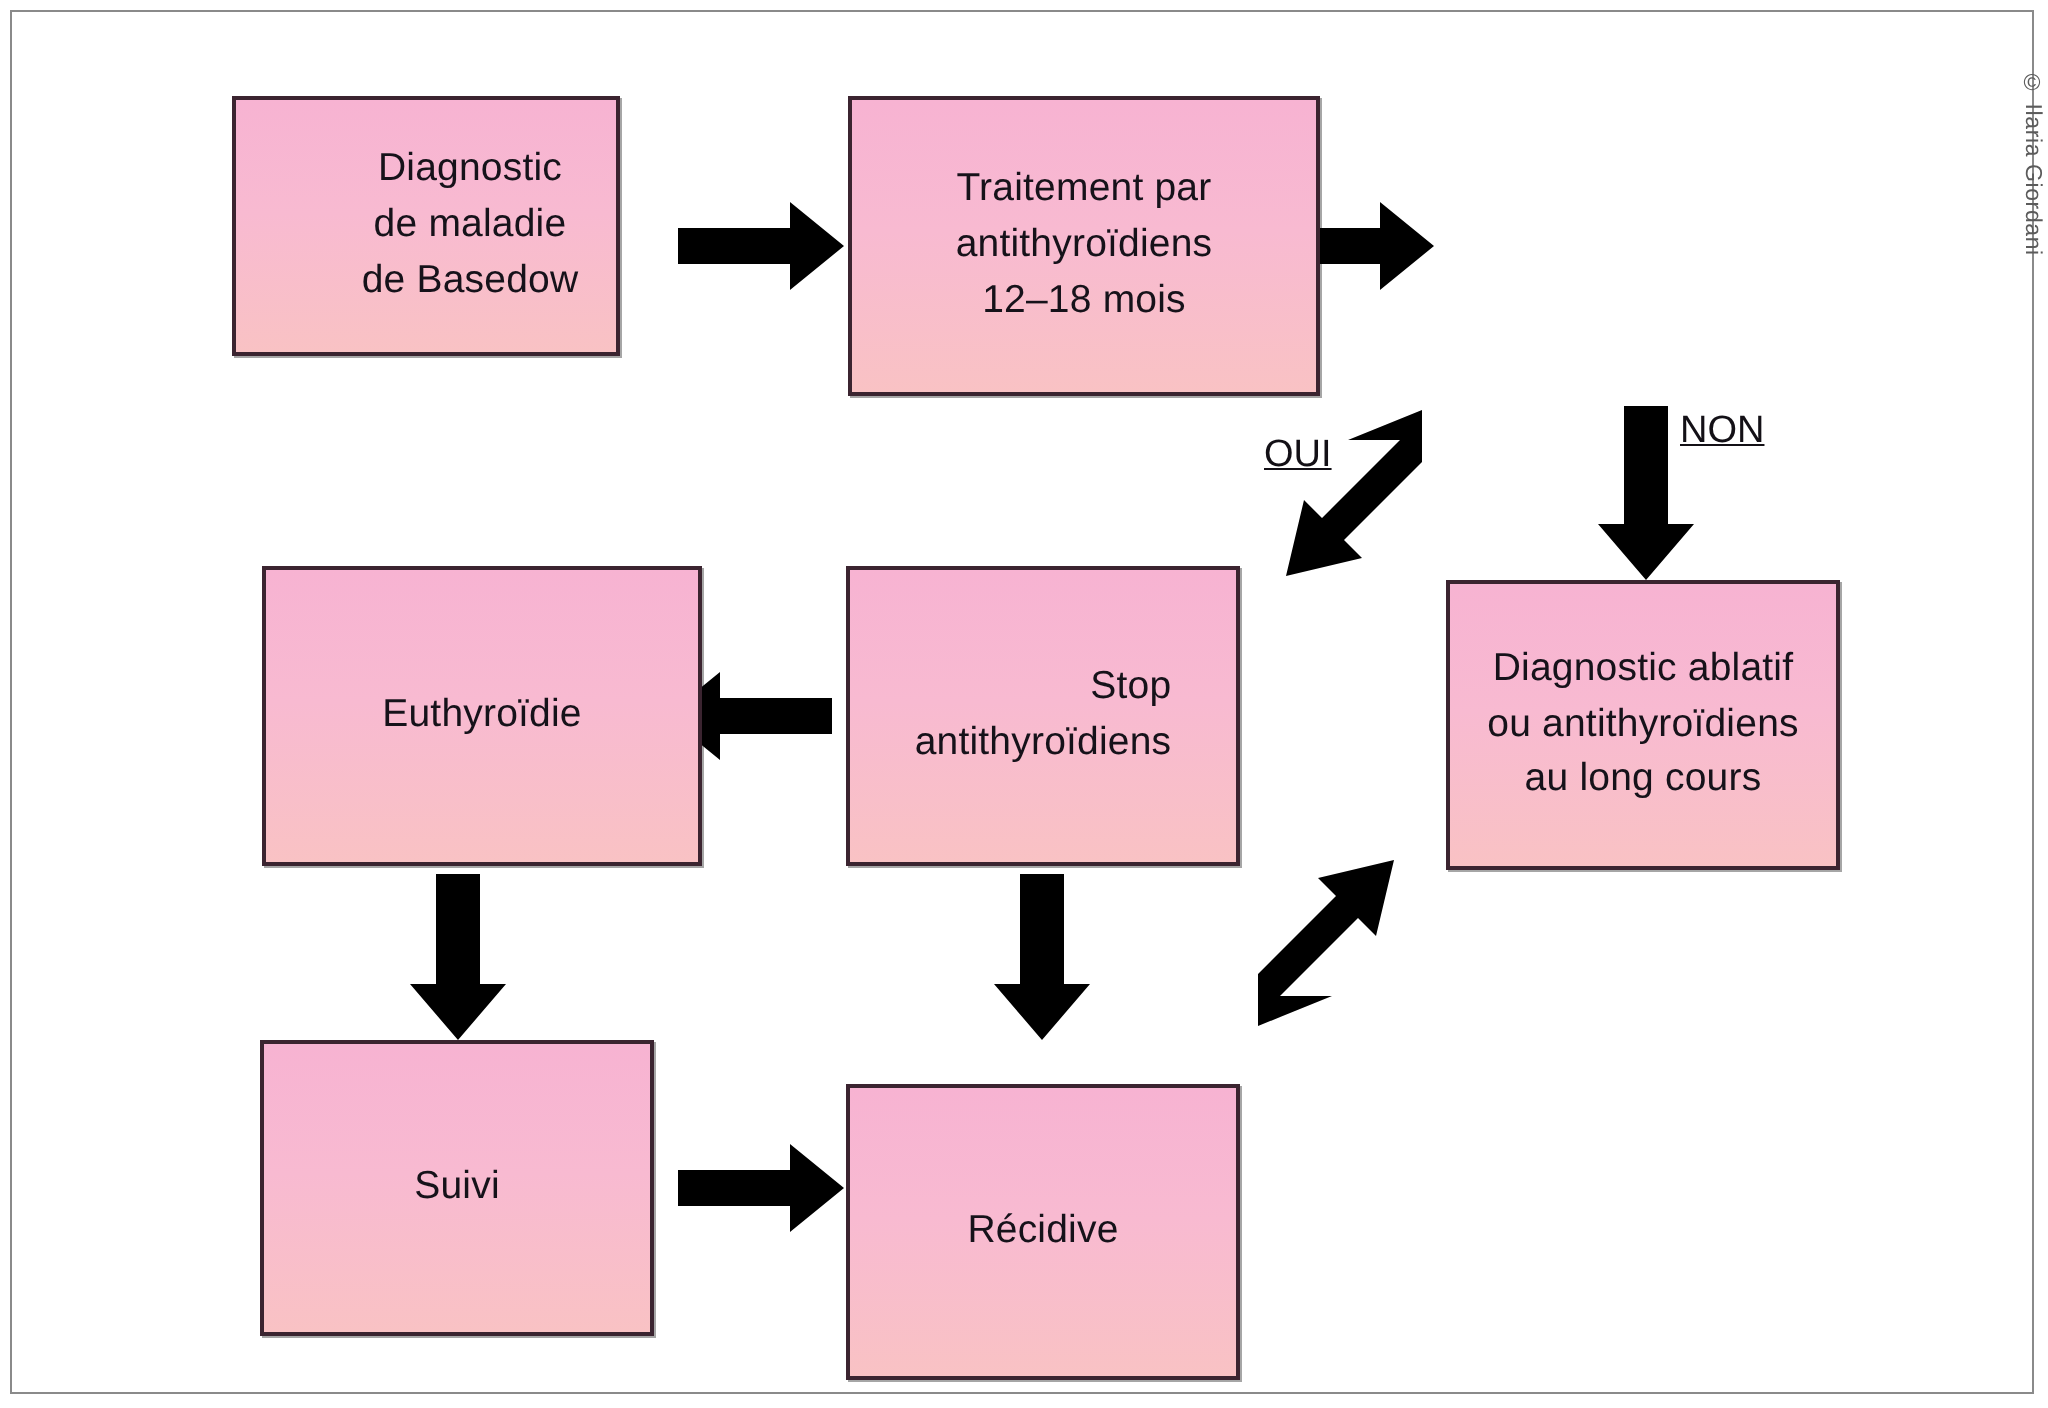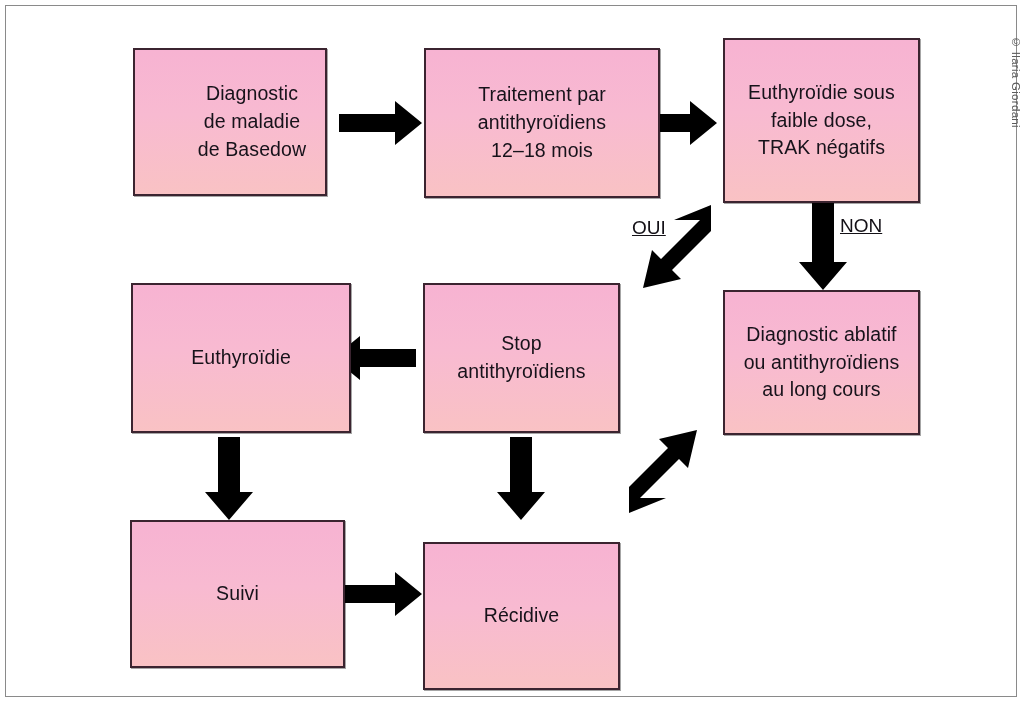--- a/index.html
+++ b/index.html
@@ -119,56 +119,51 @@
       <polygon fill="#000000" points="339,585 395,585 395,572 422,594 395,616 395,603 339,603"></polygon>
     </g>
 
     <g>
       <polygon fill="#000000" points="629,513 629,487 668,448 659,439 697,430 688,468 679,459 640,498 666,498"></polygon>
     </g>
   </svg>
 
   <div class="edge-label" style="left:632px; top:217px;">OUI</div>
 
-  <div class="edge-label" style="left:840px; top:215px;">NON</div>
+  <div class="edge-label" style="left:840px; top:205px;">NON</div>
 
-  <div class="node" style="left:133px; top:48px; width:194px; height:148px;padding-left:44px;">
+  <div class="node" style="left:116px; top:48px; width:194px; height:130px;padding-left:44px;">
     <span class="label">Diagnostic
 de maladie
 de Basedow</span>
   </div>
 
   <div class="node" style="left:424px; top:48px; width:236px; height:150px;">
     <span class="label">Traitement par
 antithyroïdiens
 12–18 mois</span>
   </div>
 
-  <div class="node" style="left:723px; top:38px; width:197px; height:165px;">
-    <span class="label">Euthyroïdie sous
-faible dose,
-TRAK négatifs</span>
-  </div>
 
   <div class="node" style="left:131px; top:283px; width:220px; height:150px;">
     <span class="label">Euthyroïdie</span>
   </div>
 
-  <div class="node" style="left:423px; top:283px; width:197px; height:150px;">
+  <div class="node" style="left:423px; top:283px; width:197px; height:150px;text-align:right;">
     <span class="label">Stop
 antithyroïdiens</span>
   </div>
 
   <div class="node" style="left:723px; top:290px; width:197px; height:145px;">
     <span class="label">Diagnostic ablatif
 ou antithyroïdiens
 au long cours</span>
   </div>
 
-  <div class="node" style="left:130px; top:520px; width:215px; height:148px;">
+  <div class="node" style="left:130px; top:520px; width:197px; height:148px;">
     <span class="label">Suivi</span>
   </div>
 
   <div class="node" style="left:423px; top:520px; width:197px; height:148px;margin-top:22px;">
     <span class="label">Récidive</span>
   </div>
 
   <div id="credit">© Ilaria Giordani</div>
 
 </div>

